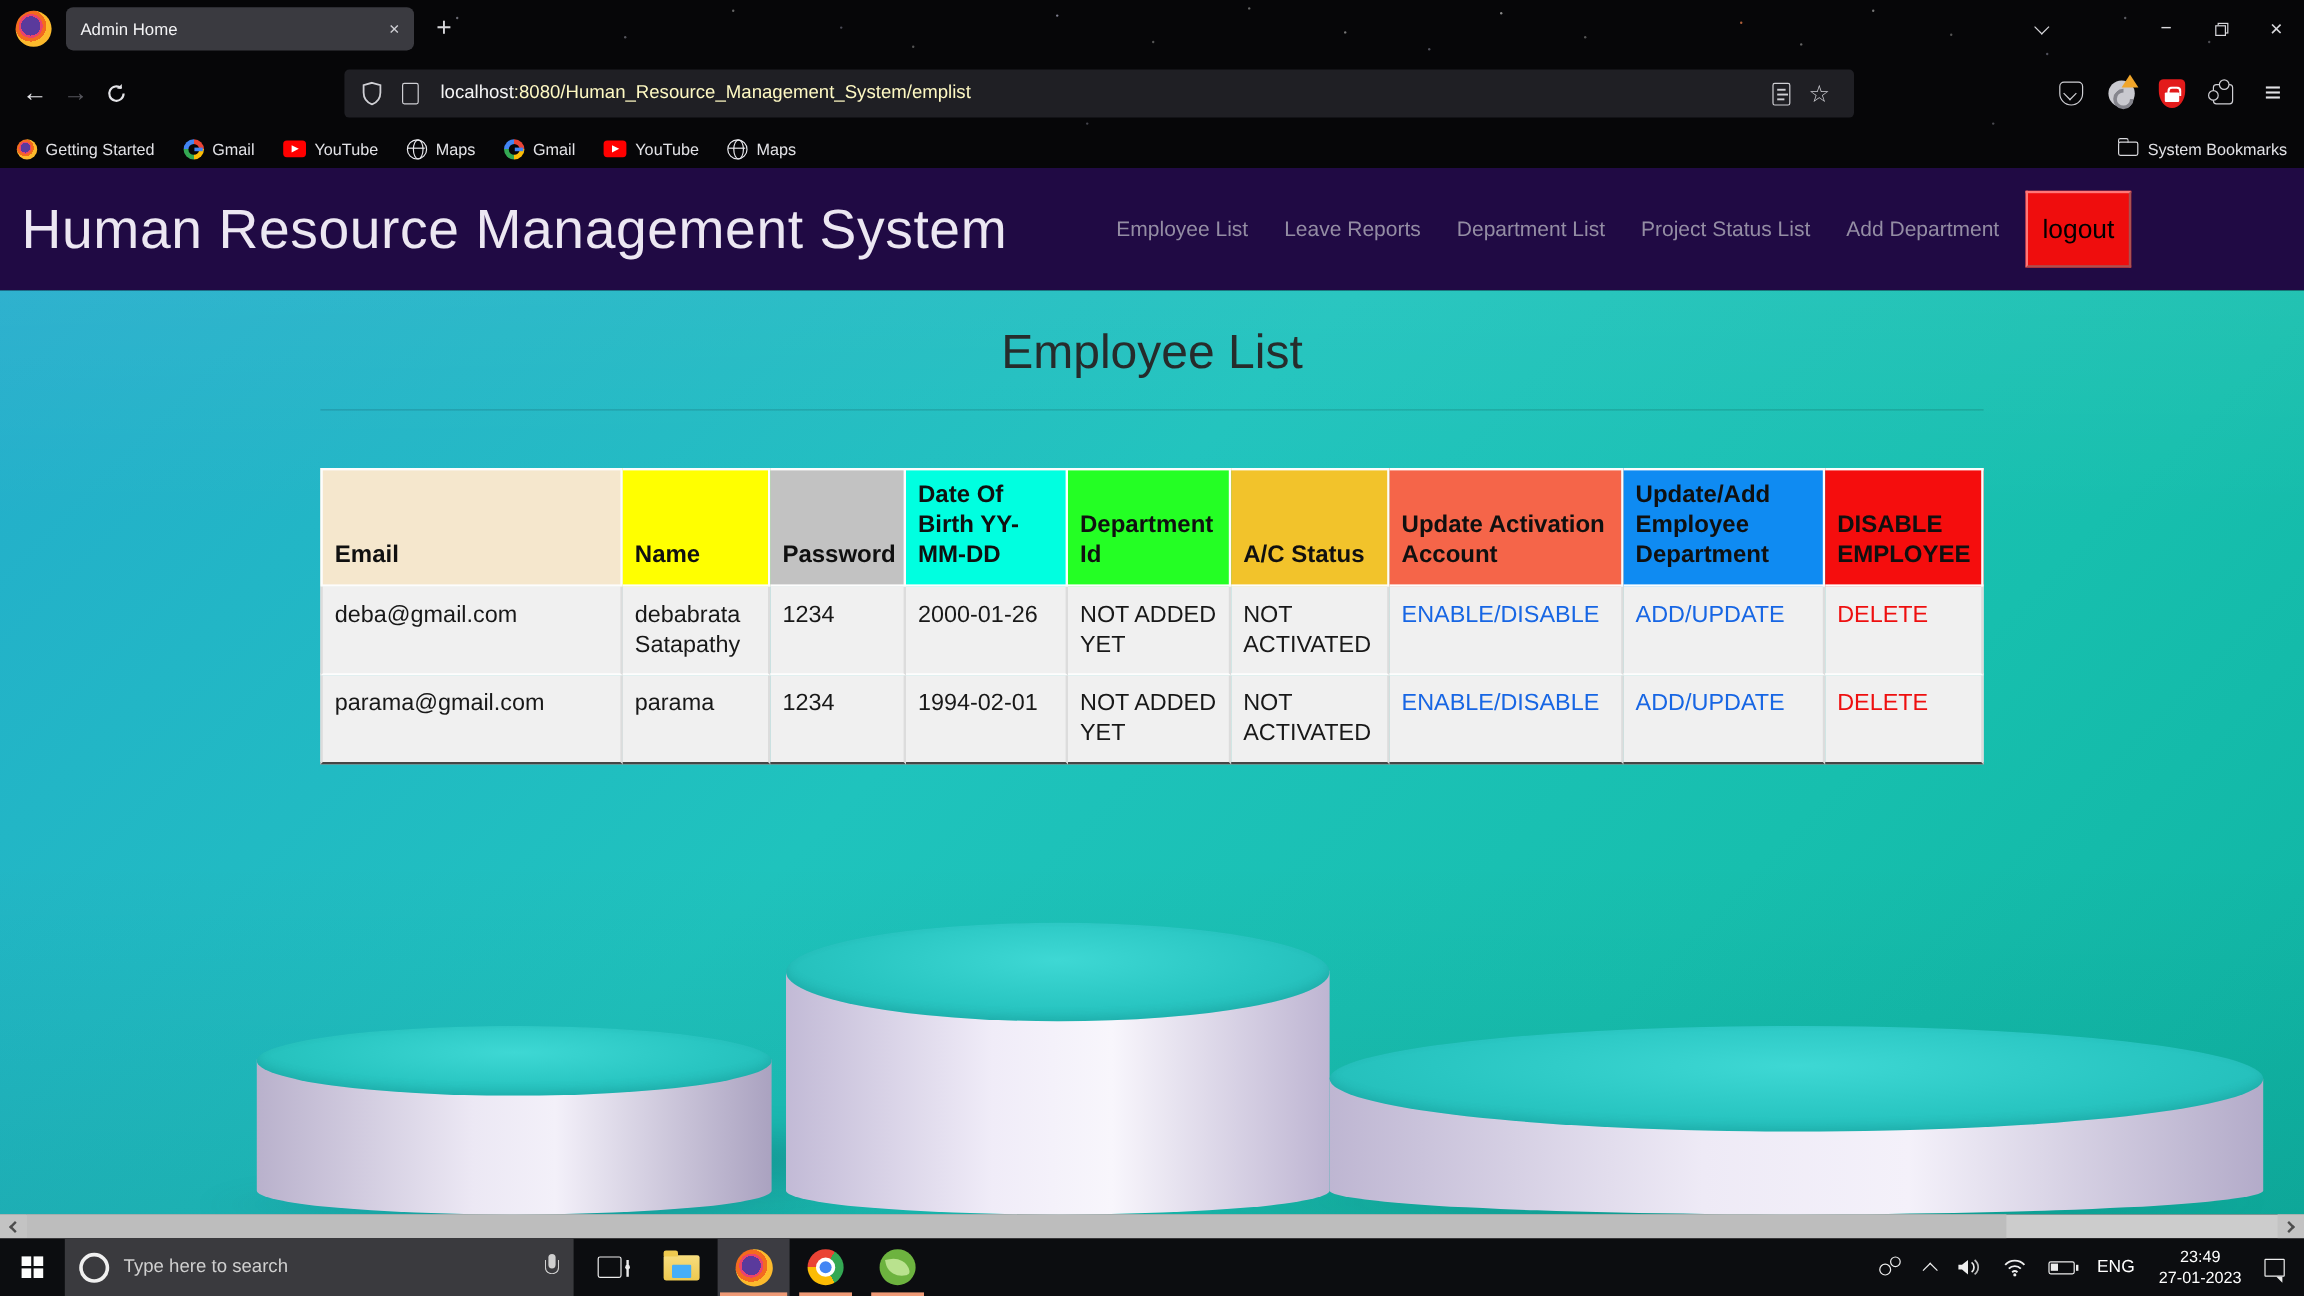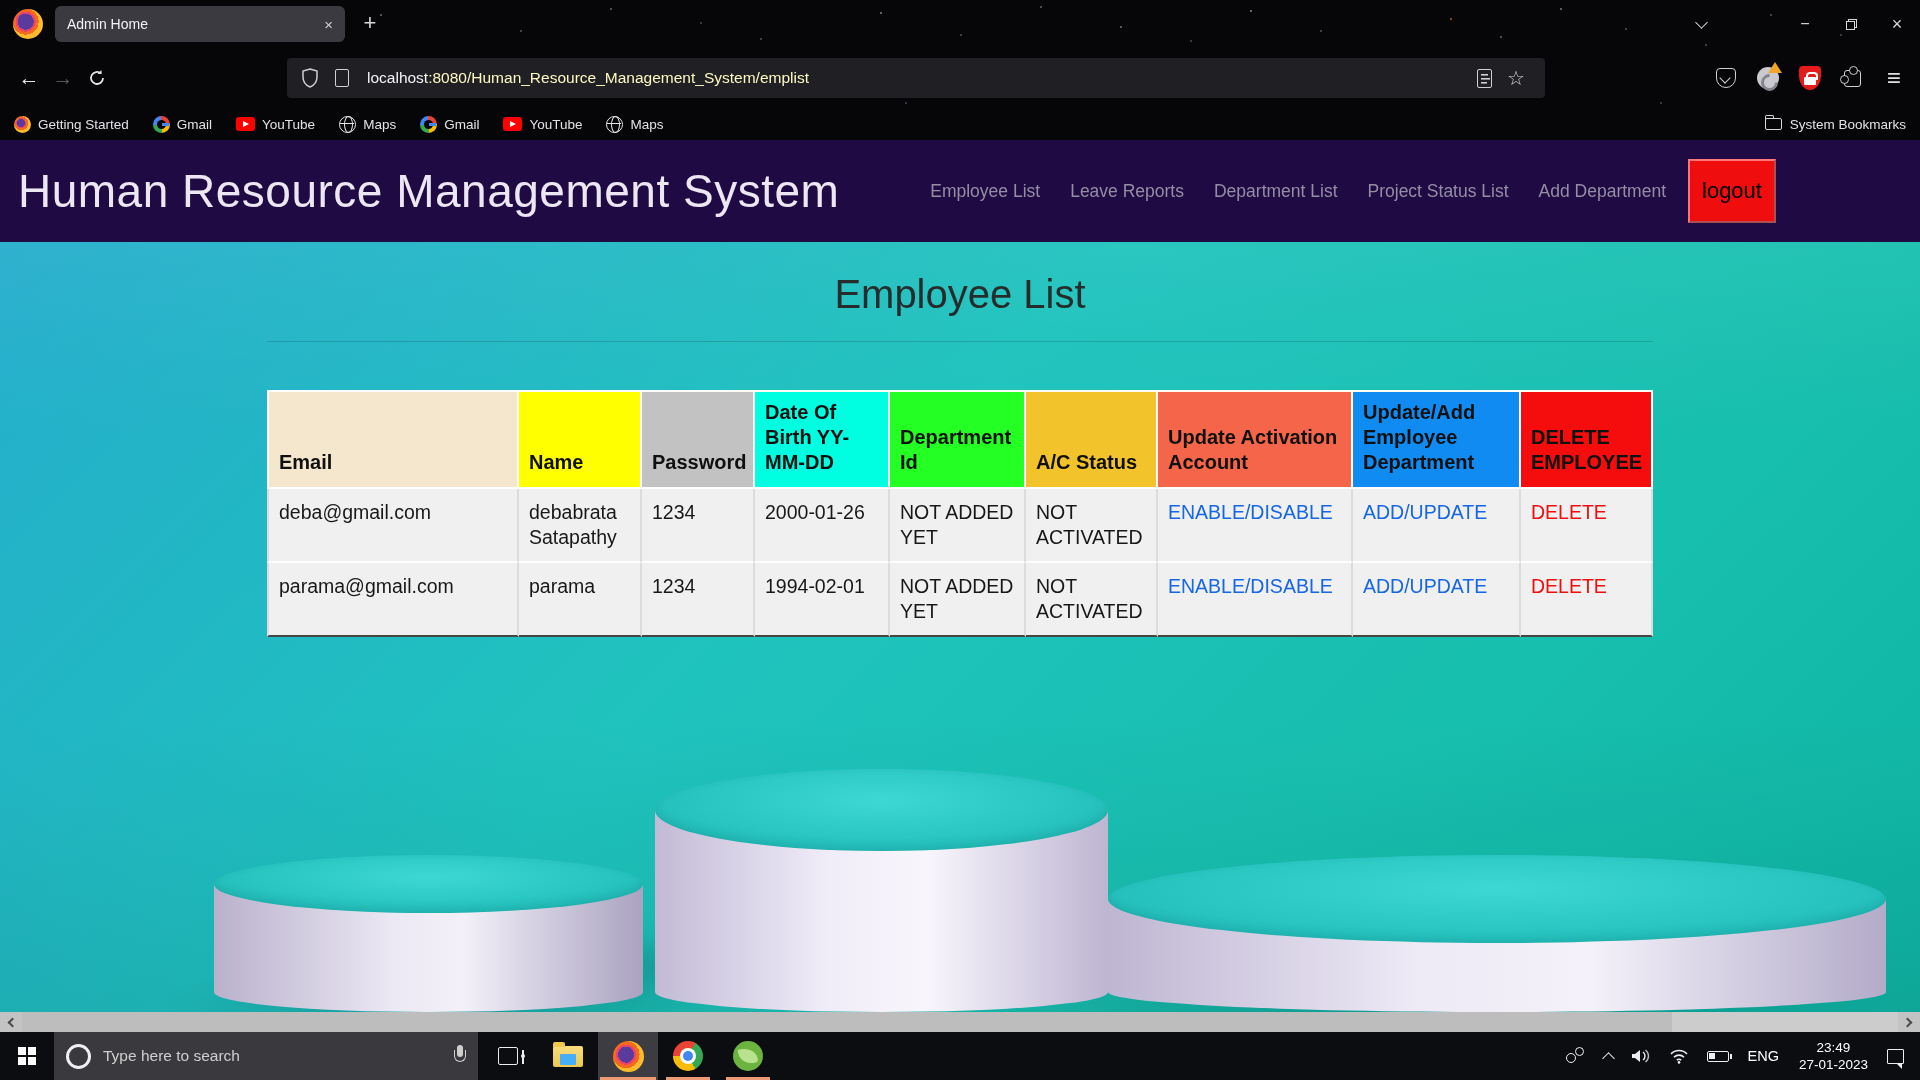--- a/index.html
+++ b/index.html
@@ -337,21 +337,21 @@
       <thead>
           <tr style="height: 98px;">
             <th style="background: rgb(245, 231, 205);">Email</th>
             <th style="background: rgb(255, 255, 0);">Name</th>
             <th style="background: rgb(194, 194, 194);">Password</th>
             <th style="background: rgb(0, 255, 224);">Date Of Birth YY-MM-DD</th>
             <th style="background: rgb(36, 255, 36);">Department Id</th>
             <th style="background: rgb(242, 195, 43);">A/C Status</th>
             <th style="background: rgb(245, 101, 73);">Update Activation Account</th>
             <th style="background: rgb(15, 139, 242);">Update/Add Employee Department</th>
-            <th style="background: rgb(245, 13, 13);">DELETE EMPLOYEE</th>
+            <th style="background: rgb(245, 13, 13);">DISABLE EMPLOYEE</th>
           </tr>
         </thead>
       <tbody>
           <tr class="row-light" style="background: rgb(240, 240, 240); height: 64px;">
             <td>deba@gmail.com</td>
             <td>debabrata Satapathy</td>
             <td>1234</td>
             <td>2000-01-26</td>
             <td>NOT ADDED YET</td>
             <td>NOT ACTIVATED</td>

